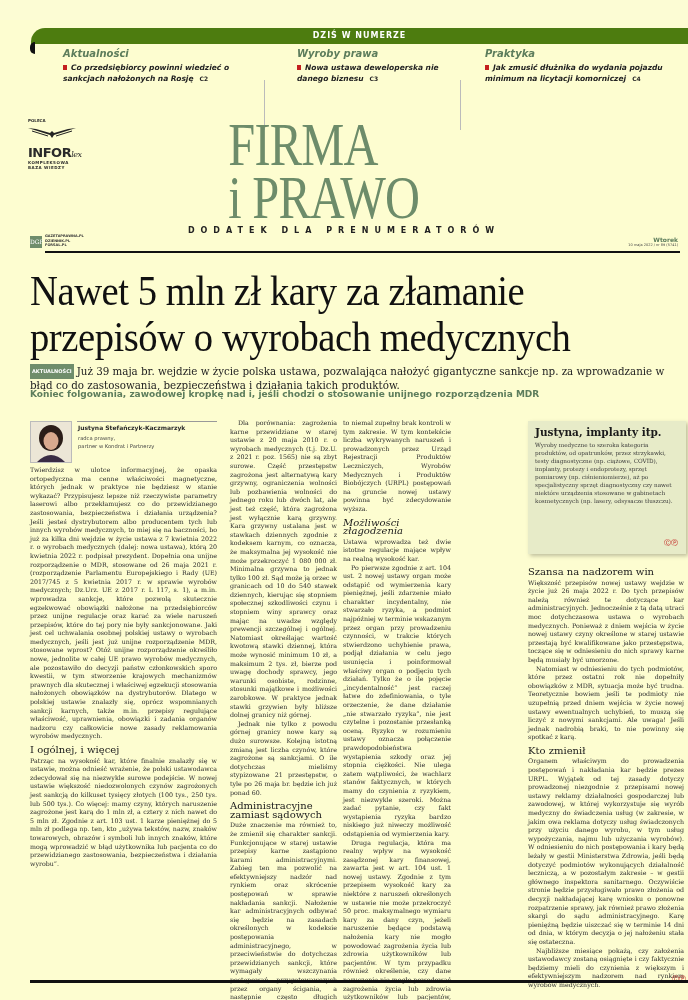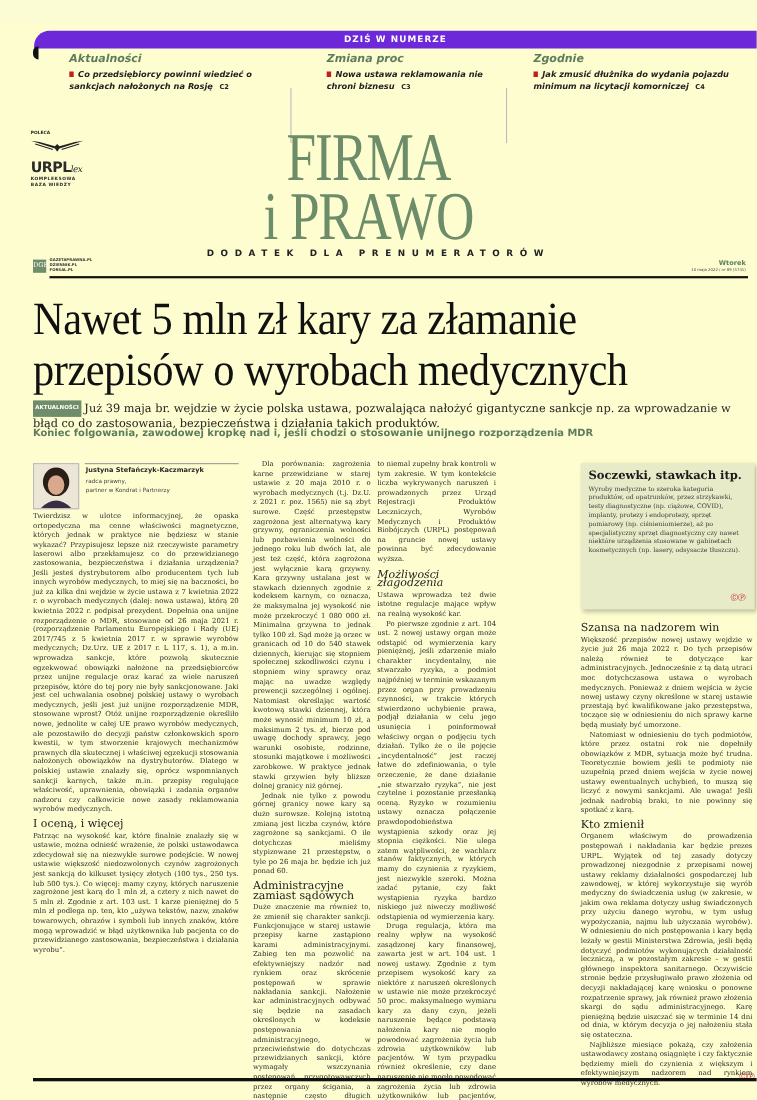--- a/index.html
+++ b/index.html
@@ -1,33 +1,33 @@
 <!DOCTYPE html>
 <html><head>
 <meta charset="utf-8">
 <style>
   html,body{margin:0;padding:0;}
   body{width:688px;height:1000px;background:#fdfdd0;position:relative;overflow:hidden;font-family:"DejaVu Serif",serif;color:#2a2a2a;}
   .topstrip{position:absolute;left:0;top:0;width:688px;height:20px;background:#fcfcd4;}
-  .banner{position:absolute;left:31px;top:28px;width:657px;height:16px;background:#6d28d9;border-radius:14px 0 0 0;color:#fff;text-align:center;font-family:"DejaVu Sans",sans-serif;font-weight:bold;font-size:8px;letter-spacing:1px;line-height:16px;}
+  .banner{position:absolute;left:31px;top:28px;width:657px;height:16px;background:#4d7c0f;border-radius:14px 0 0 0;color:#fff;text-align:center;font-family:"DejaVu Sans",sans-serif;font-weight:bold;font-size:8px;letter-spacing:1px;line-height:16px;}
   .banner-curl{position:absolute;left:30px;top:42px;width:5px;height:12px;background:#111;border-radius:5px 0 0 5px;}
   .teasers{position:absolute;top:48px;left:55px;width:633px;height:80px;}
   .teaser{position:absolute;top:0;font-family:"DejaVu Sans",sans-serif;}
   .teaser .sec{font-style:italic;font-weight:bold;color:#5d7d5c;font-size:10px;margin-bottom:3px;}
   .teaser .txt{font-style:italic;font-weight:bold;font-size:7.5px;line-height:11px;color:#222;}
   .teaser .bullet{display:inline-block;width:4px;height:5px;background:#c31f1f;margin-right:4px;vertical-align:middle;}
   .teaser .pg{font-size:6px;font-style:normal;margin-left:6px;}
   .vsep{position:absolute;top:80px;width:1px;height:50px;background:#bbb;}
   .infor{position:absolute;left:28px;top:118px;font-family:"DejaVu Sans",sans-serif;}
   .infor .polecamy{font-size:4px;font-weight:bold;}
   .infor .wing{width:48px;height:12px;margin:3px 0;}
   .infor .brand{font-size:13px;font-weight:900;letter-spacing:-0.5px;}
   .infor .brand i{font-size:8px;font-weight:normal;font-family:"DejaVu Serif",serif;text-align:center;}
   .infor .sub{font-size:4px;font-weight:bold;letter-spacing:0.5px;line-height:5px;}
-  .masthead{position:absolute;left:170px;top:118px;width:330px;text-align:center;color:#6d8c6a;font-family:"Liberation Serif",serif;}
+  .masthead{position:absolute;left:192px;top:118px;width:330px;text-align:left;color:#6d8c6a;font-family:"Liberation Serif",serif;}
   .masthead .l1{font-size:62px;line-height:52px;letter-spacing:-1px;transform:scaleX(0.78);}
   .masthead .l2{font-size:62px;line-height:54px;letter-spacing:-1px;transform:scaleX(0.78);}
   .dodatek{position:absolute;left:0;width:688px;top:226px;text-align:center;font-family:"DejaVu Sans",sans-serif;font-weight:bold;font-size:8px;letter-spacing:6px;color:#222;}
   .dgp{position:absolute;left:30px;top:236px;width:12px;height:12px;background:#6f8d6b;color:#fff;font-size:6px;line-height:12px;text-align:center;}
   .dgp-links{position:absolute;left:45px;top:234px;font-size:3.5px;font-family:"DejaVu Sans",sans-serif;font-weight:bold;line-height:4.5px;color:#333;}
   .day{position:absolute;right:10px;top:236px;text-align:right;font-family:"DejaVu Sans",sans-serif;}
   .day .d1{color:#5d7d5c;font-size:6px;font-weight:bold;}
   .day .d2{font-size:3.5px;color:#444;}
   .rule-top{position:absolute;left:45px;top:251px;width:635px;height:2px;background:#111;}
   .headline{position:absolute;left:30px;top:268px;width:650px;font-family:"Liberation Serif",serif;font-size:42px;line-height:46px;color:#111;letter-spacing:-0.5px;transform-origin:left top;transform:scaleX(0.92);white-space:nowrap;}
@@ -61,38 +61,38 @@
 <div class="topstrip"></div>
 <div class="banner">DZIŚ W NUMERZE</div>
 <div class="banner-curl"></div>
 
 <div class="teasers">
   <div class="teaser" style="left:8px;width:200px;">
     <div class="sec">Aktualności</div>
     <div class="txt"><span class="bullet"></span><span>Co przedsiębiorcy powinni wiedzieć o sankcjach nałożonych na Rosję</span><span class="pg">C2</span></div>
   </div>
   <div class="teaser" style="left:242px;width:150px;">
-    <div class="sec">Zmiana proc</div>
-    <div class="txt"><span class="bullet"></span><span>Nowa ustawa reklamowania nie chroni biznesu</span><span class="pg">C3</span></div>
+    <div class="sec">Wyroby prawa</div>
+    <div class="txt"><span class="bullet"></span><span>Nowa ustawa deweloperska nie danego biznesu</span><span class="pg">C3</span></div>
   </div>
   <div class="teaser" style="left:430px;width:200px;">
-    <div class="sec">Zgodnie</div>
+    <div class="sec">Praktyka</div>
     <div class="txt"><span class="bullet"></span><span>Jak zmusić dłużnika do wydania pojazdu minimum na licytacji komorniczej</span><span class="pg">C4</span></div>
   </div>
 </div>
 <div class="vsep" style="left:264px;"></div>
 <div class="vsep" style="left:460px;"></div>
 
 <div class="infor">
   <div class="polecamy">POLECA</div>
   <svg class="wing" viewBox="0 0 48 12">
     <path d="M0 2 L22 9 L24 12 L26 9 L48 2 L40 3 L26 7 L24 5 L22 7 L8 3 Z" fill="#222"></path>
     <path d="M4 5 L20 10 M44 5 L28 10" stroke="#222" stroke-width="1"></path>
   </svg>
-  <div class="brand"><span>URPL</span><i>lex</i></div>
+  <div class="brand"><span>INFOR</span><i>lex</i></div>
   <div class="sub">KOMPLEKSOWA</div>
   <div class="sub">BAZA WIEDZY</div>
 </div>
 
 <div class="masthead">
   <div class="l1">FIRMA</div>
   <div class="l2">i PRAWO</div>
 </div>
 <div class="dodatek">DODATEK DLA PRENUMERATORÓW</div>
 
@@ -128,21 +128,21 @@
   <div class="line"></div>
   <div class="name">Justyna Stefańczyk-Kaczmarzyk</div>
   <div class="role">
     <div>radca prawny,</div>
     <div>partner w Kondrat i Partnerzy</div>
   </div>
 </div>
 
 <div class="col col1">
   <p>Twierdzisz w ulotce informacyjnej, że opaska ortopedyczna ma cenne właściwości magnetyczne, których jednak w praktyce nie będziesz w stanie wykazać? Przypisujesz lepsze niż rzeczywiste parametry laserowi albo przekłamujesz co do przewidzianego zastosowania, bezpieczeństwa i działania urządzenia? Jeśli jesteś dystrybutorem albo producentem tych lub innych wyrobów medycznych, to miej się na baczności, bo już za kilka dni wejdzie w życie ustawa z 7 kwietnia 2022 r. o wyrobach medycznych (dalej: nowa ustawa), którą 20 kwietnia 2022 r. podpisał prezydent. Dopełnia ona unijne rozporządzenie o MDR, stosowane od 26 maja 2021 r. (rozporządzenie Parlamentu Europejskiego i Rady (UE) 2017/745 z 5 kwietnia 2017 r. w sprawie wyrobów medycznych; Dz.Urz. UE z 2017 r. L 117, s. 1), a m.in. wprowadza sankcje, które pozwolą skutecznie egzekwować obowiązki nałożone na przedsiębiorców przez unijne regulacje oraz karać za wiele naruszeń przepisów, które do tej pory nie były sankcjonowane. Jaki jest cel uchwalania osobnej polskiej ustawy o wyrobach medycznych, jeśli jest już unijne rozporządzenie MDR, stosowane wprost? Otóż unijne rozporządzenie określiło nowe, jednolite w całej UE prawo wyrobów medycznych, ale pozostawiło do decyzji państw członkowskich sporo kwestii, w tym stworzenie krajowych mechanizmów prawnych dla skutecznej i właściwej egzekucji stosowania nałożonych obowiązków na dystrybutorów. Dlatego w polskiej ustawie znalazły się, oprócz wspomnianych sankcji karnych, także m.in. przepisy regulujące właściwość, uprawnienia, obowiązki i zadania organów nadzoru czy całkowicie nowe zasady reklamowania wyrobów medycznych.</p>
-  <h4>I oceną, i więcej</h4>
+  <h4>I ogólnej, i więcej</h4>
   <p>Patrząc na wysokość kar, które finalnie znalazły się w ustawie, można odnieść wrażenie, że polski ustawodawca zdecydował się na niezwykle surowe podejście. W nowej ustawie większość niedozwolonych czynów zagrożonych jest sankcją do kilkuset tysięcy złotych (100 tys., 250 tys. lub 500 tys.). Co więcej: mamy czyny, których naruszenie zagrożone jest karą do 1 mln zł, a cztery z nich nawet do 5 mln zł. Zgodnie z art. 103 ust. 1 karze pieniężnej do 5 mln zł podlega np. ten, kto „używa tekstów, nazw, znaków towarowych, obrazów i symboli lub innych znaków, które mogą wprowadzić w błąd użytkownika lub pacjenta co do przewidzianego zastosowania, bezpieczeństwa i działania wyrobu”.</p>
 </div>
 
 <div class="col c2left">
   <p class="ind">Dla porównania: zagrożenia karne przewidziane w starej ustawie z 20 maja 2010 r. o wyrobach medycznych (t.j. Dz.U. z 2021 r. poz. 1565) nie są zbyt surowe. Część przestępstw zagrożona jest alternatywą kary grzywny, ograniczenia wolności lub pozbawienia wolności do jednego roku lub dwóch lat, ale jest też część, która zagrożona jest wyłącznie karą grzywny. Kara grzywny ustalana jest w stawkach dziennych zgodnie z kodeksem karnym, co oznacza, że maksymalna jej wysokość nie może przekroczyć 1 080 000 zł. Minimalna grzywna to jednak tylko 100 zł. Sąd może ją orzec w granicach od 10 do 540 stawek dziennych, kierując się stopniem społecznej szkodliwości czynu i stopniem winy sprawcy oraz mając na uwadze względy prewencji szczególnej i ogólnej. Natomiast określając wartość kwotową stawki dziennej, która może wynosić minimum 10 zł, a maksimum 2 tys. zł, bierze pod uwagę dochody sprawcy, jego warunki osobiste, rodzinne, stosunki majątkowe i możliwości zarobkowe. W praktyce jednak stawki grzywien były bliższe dolnej granicy niż górnej.</p>
   <p class="ind">Jednak nie tylko z powodu górnej granicy nowe kary są dużo surowsze. Kolejną istotną zmianą jest liczba czynów, które zagrożone są sankcjami. O ile dotychczas mieliśmy stypizowane 21 przestępstw, o tyle po 26 maja br. będzie ich już ponad 60.</p>
   <h4>Administracyjne zamiast sądowych</h4>
   <p>Duże znaczenie ma również to, że zmienił się charakter sankcji. Funkcjonujące w starej ustawie przepisy karne zastąpiono karami administracyjnymi. Zabieg ten ma pozwolić na efektywniejszy nadzór nad rynkiem oraz skrócenie postępowań w sprawie nakładania sankcji. Nałożenie kar administracyjnych odbywać się będzie na zasadach określonych w kodeksie postępowania administracyjnego, w przeciwieństwie do dotychczas przewidzianych sankcji, które wymagały wszczynania postępowań przygotowawczych przez organy ścigania, a następnie często długich sądowych postępowań toczących się w trybie kodeksu postępowania karnego. Mówiąc prościej: teoretycznie kary mają być nakładane szybciej i sprawniej przez inspektorów organu nadzoru. Założenie jest słuszne, ale może się okazać, że w praktyce nadzór ten wcale nie będzie znacząco szybszy. Jeśli za zawartymi w ustawie zmianami nie pójdzie wsparcie kadrowe w organach nadzoru, to czas trwania postępowań w sprawie sankcji i ich egzekucji wcale nie musi być wyraźnie krótszy.</p>
 
 </div>
@@ -150,21 +150,21 @@
 <div class="col midcol">
   <p>to niemal zupełny brak kontroli w tym zakresie. W tym kontekście liczba wykrywanych naruszeń i prowadzonych przez Urząd Rejestracji Produktów Leczniczych, Wyrobów Medycznych i Produktów Biobójczych (URPL) postępowań na gruncie nowej ustawy powinna być zdecydowanie wyższa.</p>
   <h4 class="it">Możliwości złagodzenia</h4>
   <p>Ustawa wprowadza też dwie istotne regulacje mające wpływ na realną wysokość kar.</p>
   <p class="ind">Po pierwsze zgodnie z art. 104 ust. 2 nowej ustawy organ może odstąpić od wymierzenia kary pieniężnej, jeśli zdarzenie miało charakter incydentalny, nie stwarzało ryzyka, a podmiot najpóźniej w terminie wskazanym przez organ przy prowadzeniu czynności, w trakcie których stwierdzono uchybienie prawa, podjął działania w celu jego usunięcia i poinformował właściwy organ o podjęciu tych działań. Tylko że o ile pojęcie „incydentalność” jest raczej łatwe do zdefiniowania, o tyle orzeczenie, że dane działanie „nie stwarzało ryzyka”, nie jest czytelne i pozostanie przesłanką oceną. Ryzyko w rozumieniu ustawy oznacza połączenie prawdopodobieństwa wystąpienia szkody oraz jej stopnia ciężkości. Nie ulega zatem wątpliwości, że wachlarz stanów faktycznych, w których mamy do czynienia z ryzykiem, jest niezwykle szeroki. Można zadać pytanie, czy fakt wystąpienia ryzyka bardzo niskiego już niweczy możliwość odstąpienia od wymierzenia kary.</p>
   <p class="ind">Druga regulacja, która ma realny wpływ na wysokość zasądzonej kary finansowej, zawarta jest w art. 104 ust. 1 nowej ustawy. Zgodnie z tym przepisem wysokość kary za niektóre z naruszeń określonych w ustawie nie może przekroczyć 50 proc. maksymalnego wymiaru kary za dany czyn, jeżeli naruszenie będące podstawą nałożenia kary nie mogło powodować zagrożenia życia lub zdrowia użytkowników lub pacjentów. W tym przypadku również określenie, czy dane naruszenie nie mogło powodować zagrożenia życia lub zdrowia użytkowników lub pacjentów, pozostanie do uznania organu. Niższy wymiar kary dotyczy dużej części obowiązków producentów, importerów czy dystrybutorów. Tym niemniej przy zagrożeniu maksymalnym sięgającym 5 mln zł, nawet przy zastosowaniu pułapu 50 proc., kara może wynieść aż 500 tys. zł.</p>
 
 </div>
 
 <div class="box">
-  <h3>Soczewki, stawkach itp.</h3>
+  <h3>Justyna, implanty itp.</h3>
   <p>Wyroby medyczne to szeroka kategoria produktów, od opatrunków, przez strzykawki, testy diagnostyczne (np. ciążowe, COVID), implanty, protezy i endoprotezy, sprzęt pomiarowy (np. ciśnieniomierze), aż po specjalistyczny sprzęt diagnostyczny czy nawet niektóre urządzenia stosowane w gabinetach kosmetycznych (np. lasery, odsysacze tłuszczu).</p>
   <span class="ico">ⒸⓅ</span>
 </div>
 
 <div class="col col4">
   <h4>Szansa na nadzorem win</h4>
   <p>Większość przepisów nowej ustawy wejdzie w życie już 26 maja 2022 r. Do tych przepisów należą również te dotyczące kar administracyjnych. Jednocześnie z tą datą utraci moc dotychczasowa ustawa o wyrobach medycznych. Ponieważ z dniem wejścia w życie nowej ustawy czyny określone w starej ustawie przestają być kwalifikowane jako przestępstwa, toczące się w odniesieniu do nich sprawy karne będą musiały być umorzone.</p>
   <p class="ind">Natomiast w odniesieniu do tych podmiotów, które przez ostatni rok nie dopełniły obowiązków z MDR, sytuacja może być trudna. Teoretycznie bowiem jeśli te podmioty nie uzupełnią przed dniem wejścia w życie nowej ustawy ewentualnych uchybień, to muszą się liczyć z nowymi sankcjami. Ale uwaga! Jeśli jednak nadrobią braki, to nie powinny się spotkać z karą.</p>
   <h4>Kto zmienił</h4>
   <p>Organem właściwym do prowadzenia postępowań i nakładania kar będzie prezes URPL. Wyjątek od tej zasady dotyczy prowadzonej niezgodnie z przepisami nowej ustawy reklamy działalności gospodarczej lub zawodowej, w której wykorzystuje się wyrób medyczny do świadczenia usług (w zakresie, w jakim owa reklama dotyczy usług świadczonych przy użyciu danego wyrobu, w tym usług wypożyczania, najmu lub użyczania wyrobów). W odniesieniu do nich postępowania i kary będą leżały w gestii Ministerstwa Zdrowia, jeśli będą dotyczyć podmiotów wykonujących działalność leczniczą, a w pozostałym zakresie – w gestii głównego inspektora sanitarnego. Oczywiście stronie będzie przysługiwało prawo złożenia od decyzji nakładającej karę wniosku o ponowne rozpatrzenie sprawy, jak również prawo złożenia skargi do sądu administracyjnego. Karę pieniężną będzie uiszczać się w terminie 14 dni od dnia, w którym decyzja o jej nałożeniu stała się ostateczna.</p>

